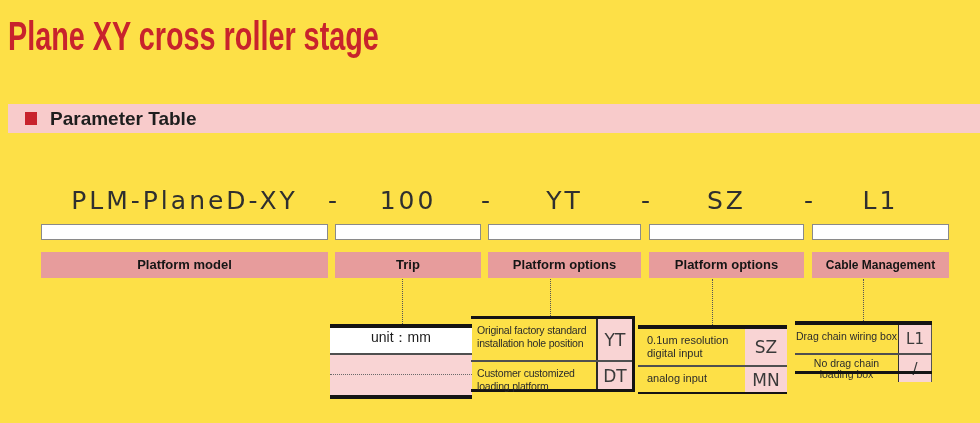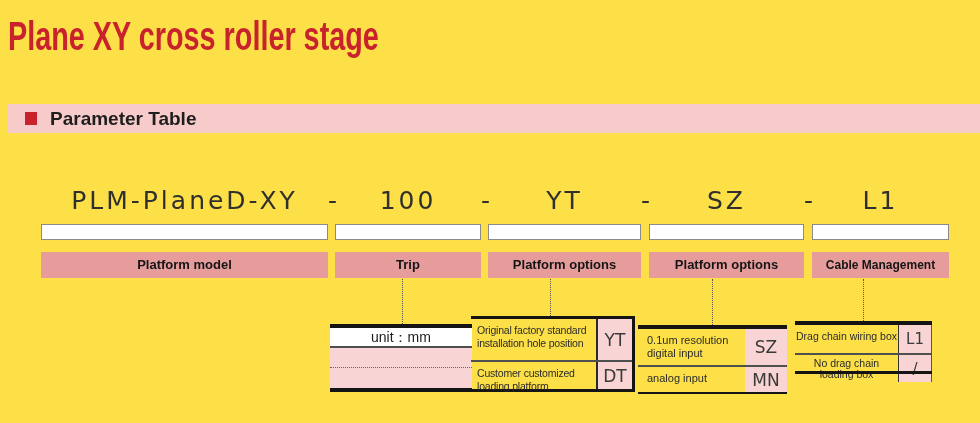--- a/index.html
+++ b/index.html
@@ -68,21 +68,21 @@
   .hline-thick{height:4px;background:var(--line-black);}
   .hline-mid{height:2px;background:var(--line-gray);}
   .desc{white-space:pre-line;color:#2b2b2b;}
   .code-cell{
     background:var(--cell-pink);display:flex;align-items:center;justify-content:center;
     font-size:17px;color:#3a3a3a;font-family:"DejaVu Sans",sans-serif;
   }
 
   
   #trip-table{position:absolute;left:330px;top:324px;width:142px;}
-  .trip-unit{height:18px;line-height:19px;text-align:center;font-size:14px;color:#1c1c1c;background:#fff;}
+  .trip-unit{height:25px;line-height:19px;text-align:center;font-size:14px;color:#1c1c1c;background:#fff;}
   .trip-pink-row{height:20px;background:var(--cell-pink);}
   .trip-pink-row.dotted{border-bottom:1px dotted #6a6a6a;}
 
   
   #platform-table{position:absolute;left:471px;top:316px;width:164px;border-right:3px solid var(--line-black);}
   #platform-table .hline-thick{height:3px;}
   .pt-row{display:flex;}
   .pt-row .desc{flex:1;padding:5px 2px 17px 6px;font-size:10.5px;line-height:13px;letter-spacing:-0.2px;}
   .pt-row .code-cell{width:36px;border-left:2px solid #2a2a2a;}
   #pt-row1{height:41px;}

